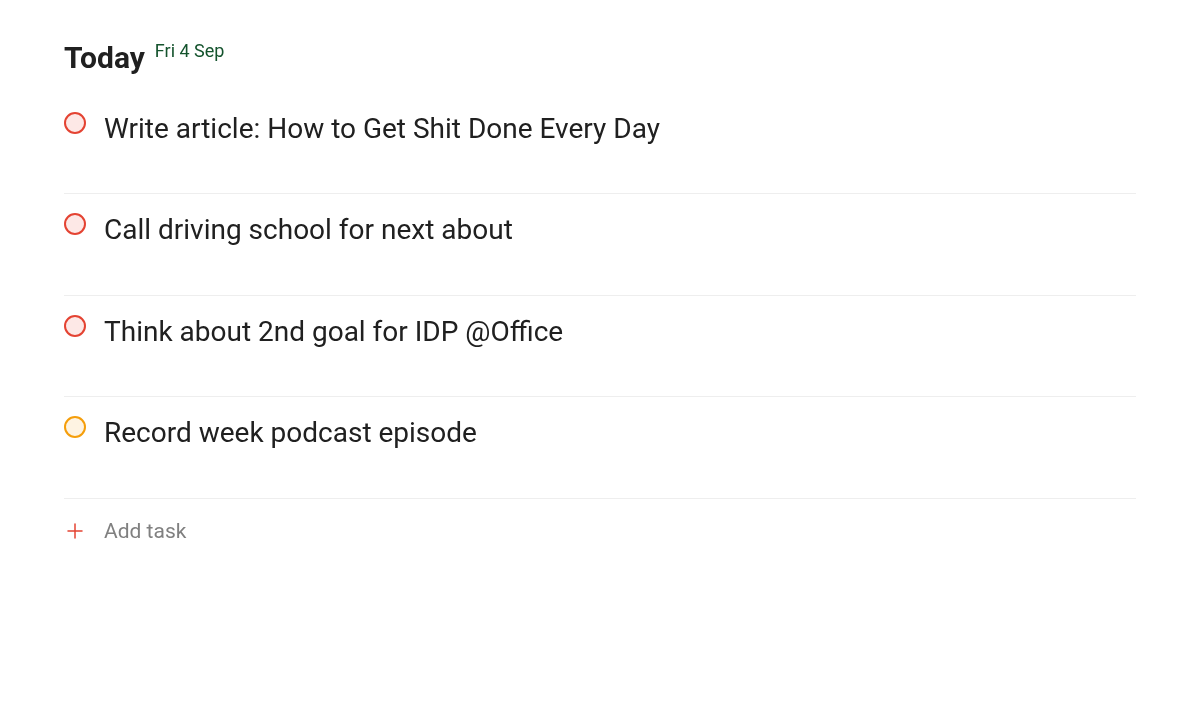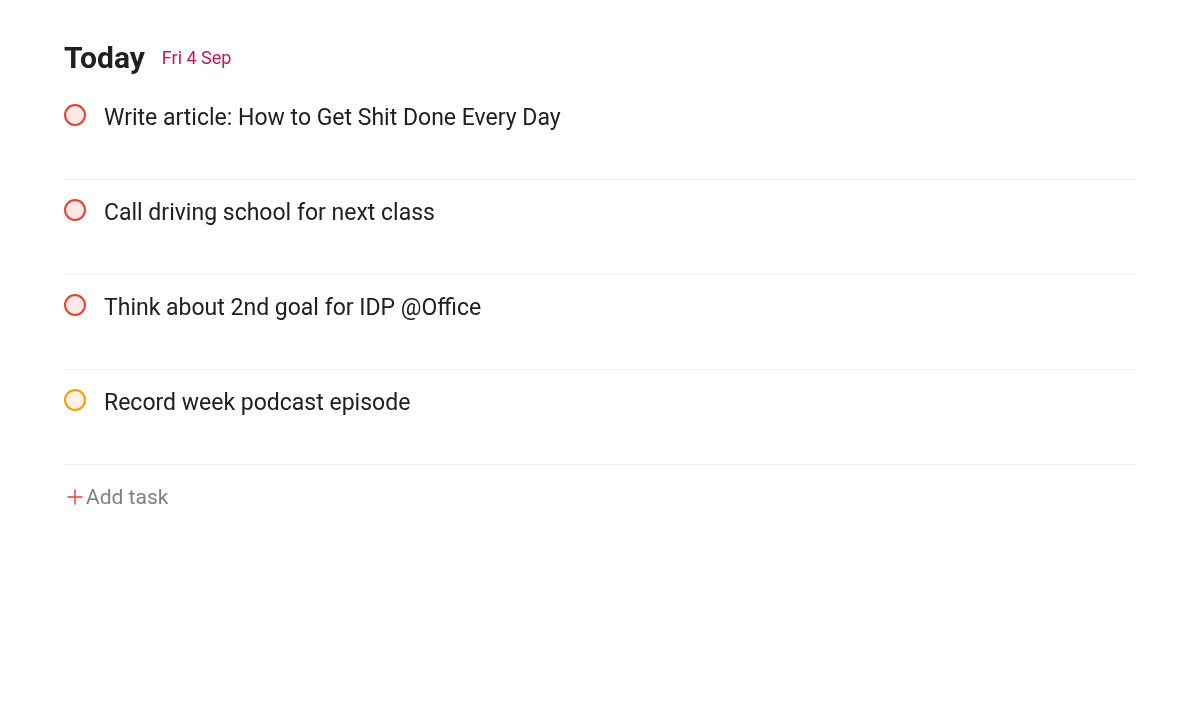--- a/index.html
+++ b/index.html
@@ -9,33 +9,33 @@
     }
     body {
       font-family: -apple-system, BlinkMacSystemFont, "Segoe UI", Roboto, Helvetica, Arial, sans-serif;
       background: #ffffff;
       color: #202020;
       padding: 40px 64px;
       width: 1200px;
     }
     .header {
       display: flex;
-      align-items: center;
-      gap: 17px;
-      margin-bottom: 24px;
+      align-items: flex-start;
+      gap: 10px;
+      margin-bottom: 32px;
     }
     .header-title {
       font-size: 30px;
       font-weight: 700;
       color: #202020;
     }
     .header-date {
       font-size: 18px;
       font-weight: 400;
-      color: #be185d;
+      color: #14532d;
     }
     .task-list {
       display: flex;
       flex-direction: column;
     }
     .task-row {
       display: flex;
       align-items: flex-start;
       gap: 18px;
       padding: 18px 0 46px 0;
@@ -55,27 +55,28 @@
     }
     .priority-high {
       border: 2.5px solid #e44332;
       background: #fde8e6;
     }
     .priority-medium {
       border: 2.5px solid #f59e0b;
       background: #fef3e2;
     }
     .task-title {
-      font-size: 23px;
+      font-size: 28px;
       color: #202020;
       line-height: 1.3;
     }
     .add-task-row {
       display: flex;
       align-items: center;
+      gap: 18px;
       padding: 20px 0;
       cursor: pointer;
     }
     .add-task-icon {
       width: 22px;
       height: 22px;
       display: flex;
       align-items: center;
       justify-content: center;
       flex-shrink: 0;
@@ -99,21 +100,21 @@
 <div class="task-list">
 
   <div class="task-row">
     <div class="task-checkbox priority-high"></div>
     <div class="task-title">Write article: How to Get Shit Done Every Day</div>
   </div>
 
 
   <div class="task-row">
     <div class="task-checkbox priority-high"></div>
-    <div class="task-title">Call driving school for next class</div>
+    <div class="task-title">Call driving school for next about</div>
   </div>
 
   <div class="task-row">
     <div class="task-checkbox priority-high"></div>
     <div class="task-title">Think about 2nd goal for IDP @Office</div>
   </div>
 
   <div class="task-row">
     <div class="task-checkbox priority-medium"></div>
     <div class="task-title">Record week podcast episode</div>

